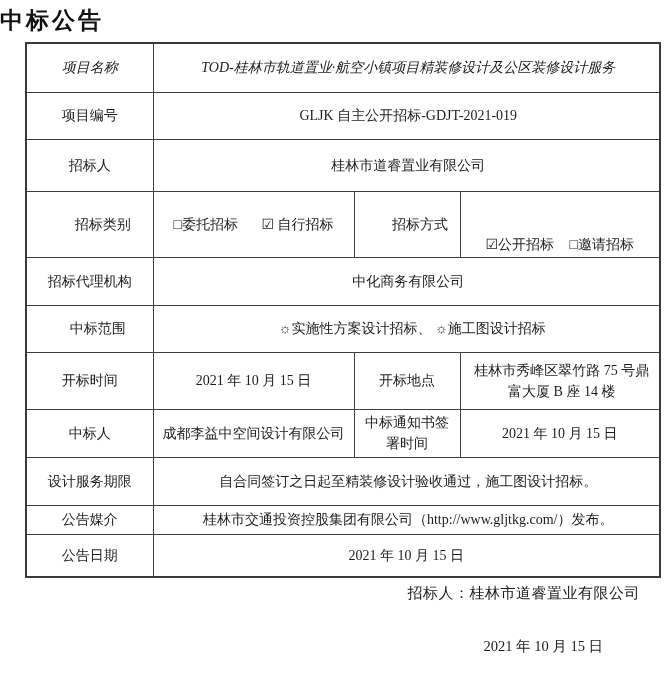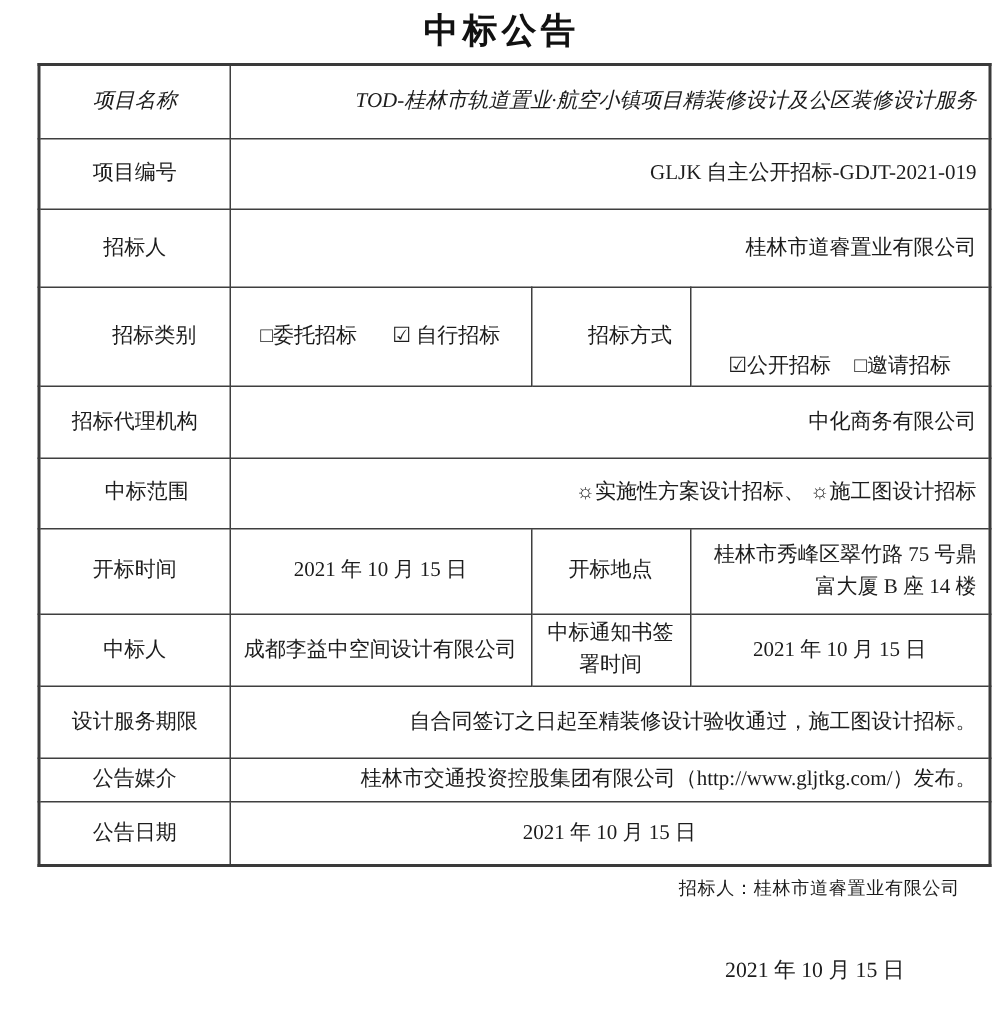--- a/index.html
+++ b/index.html
@@ -9,21 +9,20 @@
     font-family: "Liberation Serif", "DejaVu Serif", serif;
     color: #1c1c1c;
   }
   .page {
     position: relative;
     width: 669px; height: 673px;
     overflow: hidden;
   }
   .doc-title {
     margin-top: 5px;
-    text-align: center;
     font-size: 23px;
     font-weight: 600;
     letter-spacing: 3px;
     color: #111;
   }
   table.bid-table {
     border-collapse: collapse;
     table-layout: fixed;
     width: 634px;
     margin: 6px 0 0 25px;
@@ -34,21 +33,21 @@
     font-size: 14px;
     line-height: 1.5;
     overflow: hidden;
     vertical-align: middle;
   }
   .lbl {
     text-align: center;
     padding: 2px 4px;
   }
   .val {
-    text-align: right;
+    text-align: center;
     padding: 2px 8px 2px 12px;
   }
   .val.center { text-align: center; padding-left: 4px; padding-right: 4px; }
   
   tr.r1  td { height: 49px; font-style: italic; }
   tr.r2  td { height: 47px; }
   tr.r3  td { height: 52px; }
   tr.r4  td { height: 44px; padding-left: 30px; }
   tr.r5  td { height: 48px; }
   tr.r6  td { height: 47px; padding-left: 20px; }
@@ -56,21 +55,21 @@
   tr.r8  td { height: 48px; }
   tr.r9  td { height: 48px; }
   tr.r10 td { height: 29px; }
   tr.r11 td { height: 43px; margin-left: 21px; }
   .opt { display: inline-block; }
   .opt + .opt { margin-left: 20px; }
   .opt-narrow + .opt-narrow { margin-left: 12px; margin-top: 40px; }
   .footer-signer {
     position: absolute;
     top: 584px; right: 29px;
-    font-size: 12px;
+    font-size: 15px;
     letter-spacing: 0.5px;
   }
   .footer-date {
     position: absolute;
     top: 637px; right: 66px;
     font-size: 14.5px;
   }
 </style>
 </head>
 <body>

